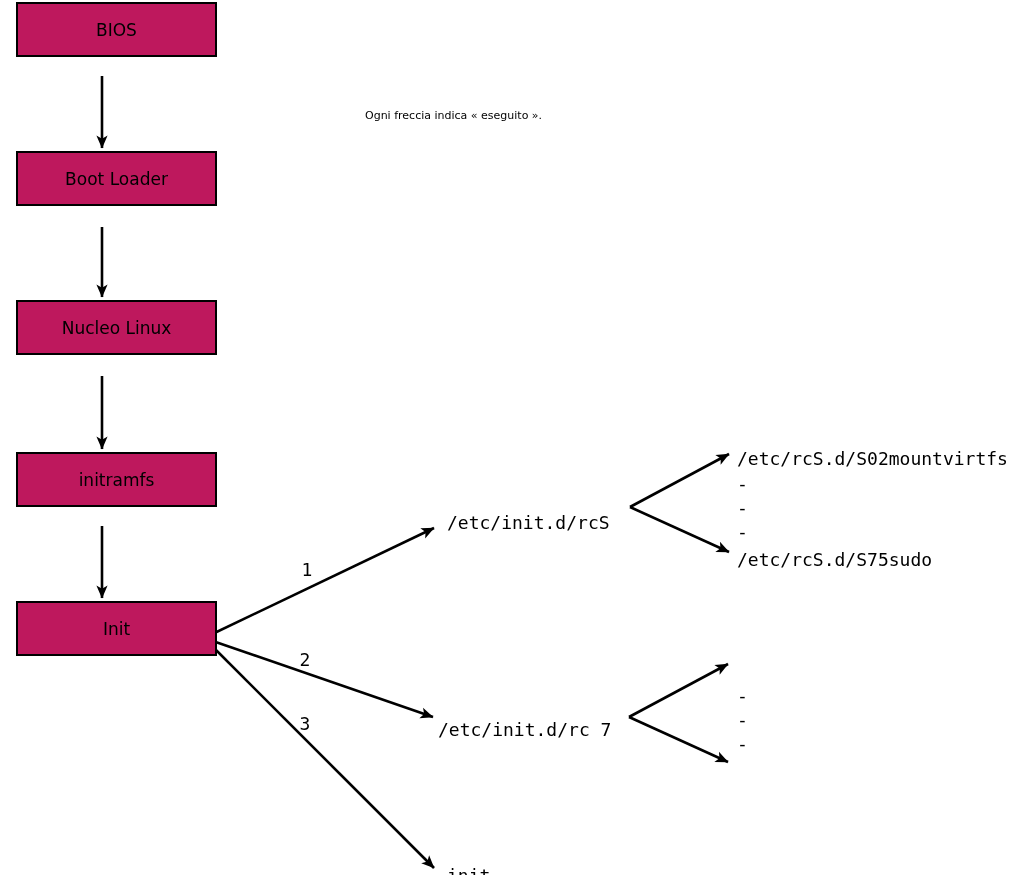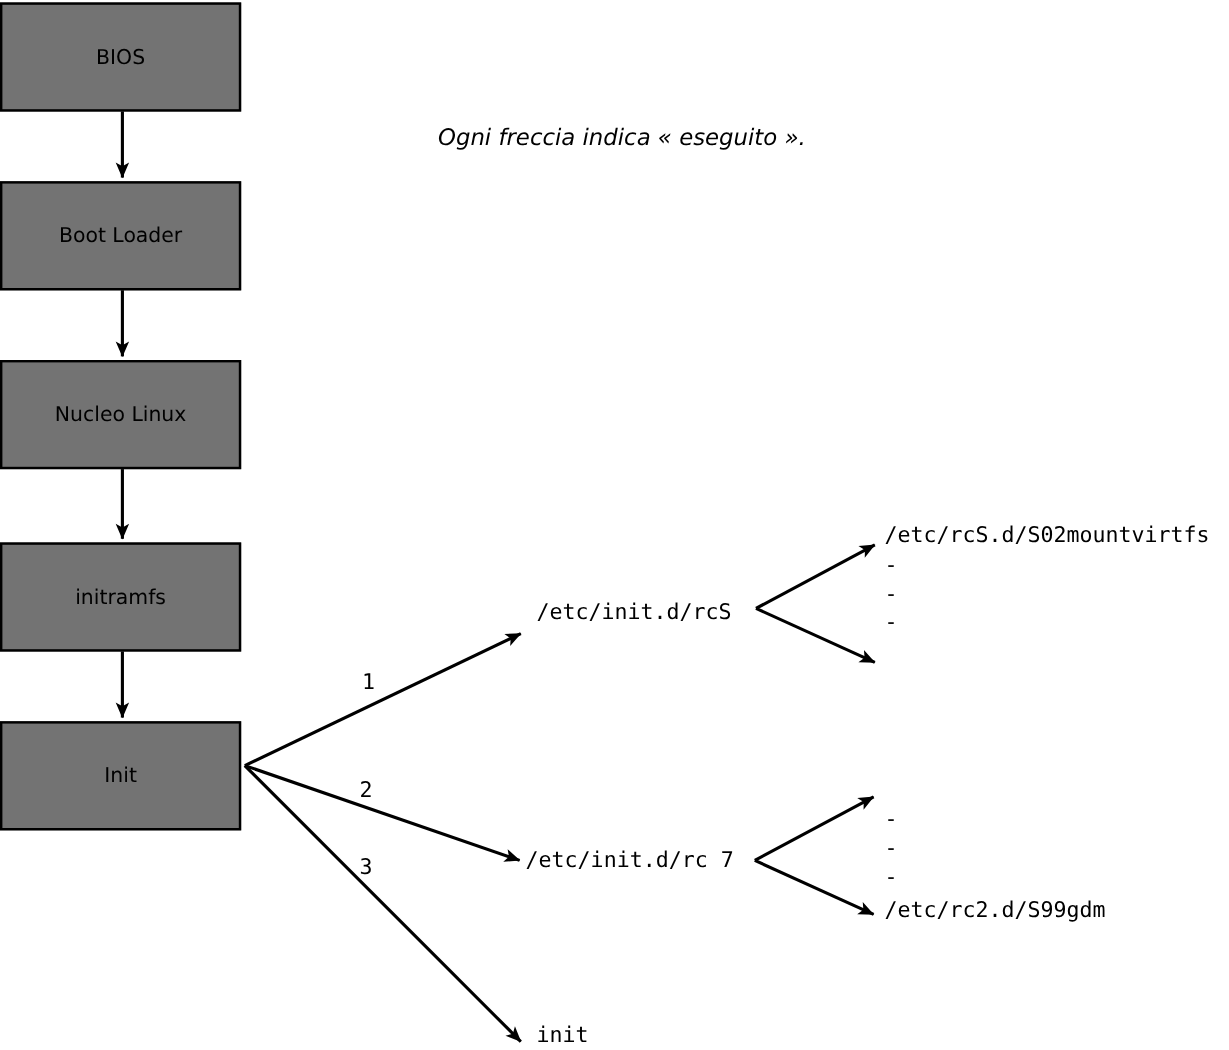--- a/index.html
+++ b/index.html
@@ -22,44 +22,44 @@
     top: 0;
     width: 1024px;
     height: 875px;
   }
   #arrow-layer line {
     stroke: #000000;
     stroke-width: 2.6;
   }
   .node-box {
     position: absolute;
-    left: 0;
+    left: 16px;
     width: 201px;
-    height: 91px;
+    height: 55px;
     border: 2.5px solid #000000;
     box-sizing: border-box;
-    background: #737373;
+    background: #be185d;
     display: flex;
     align-items: center;
     justify-content: center;
     font-size: 17px;
   }
   .caption {
     position: absolute;
-    font-size: 19px;
+    font-size: 11px;
     transform: translateY(-50%);
     white-space: nowrap;
-    font-style: italic;
   }
   .mono-label {
     position: absolute;
     font-family: "DejaVu Sans Mono", "Liberation Mono", monospace;
     font-size: 18px;
     transform: translateY(-50%);
     white-space: nowrap;
+    margin-top: 12px;
   }
   .branch-num {
     position: absolute;
     font-family: "DejaVu Sans Mono", "Liberation Mono", monospace;
     font-size: 18px;
     transform: translate(-50%, -50%);
   }
 </style>
 </head>
 <body>
@@ -112,19 +112,19 @@
   <div class="branch-num" style="left:305px; top:723px;">3</div>
 
   <div class="mono-label" style="left:447px; top:510px;">/etc/init.d/rcS</div>
   <div class="mono-label" style="left:438px; top:717px;">/etc/init.d/rc 7</div>
   <div class="mono-label" style="left:447px; top:863px;">init</div>
 
   <div class="mono-label" style="left:737px; top:446px;">/etc/rcS.d/S02mountvirtfs</div>
   <div class="mono-label" style="left:737px; top:471px;">-</div>
   <div class="mono-label" style="left:737px; top:495px;">-</div>
   <div class="mono-label" style="left:737px; top:519px;">-</div>
+  <div class="mono-label" style="left:737px; top:547px;">/etc/rcS.d/S75sudo</div>
 
   <div class="mono-label" style="left:737px; top:683px;">-</div>
   <div class="mono-label" style="left:737px; top:707px;">-</div>
   <div class="mono-label" style="left:737px; top:731px;">-</div>
-  <div class="mono-label" style="left:737px; top:759px;">/etc/rc2.d/S99gdm</div>
 
 </div>
 
 </body></html>

